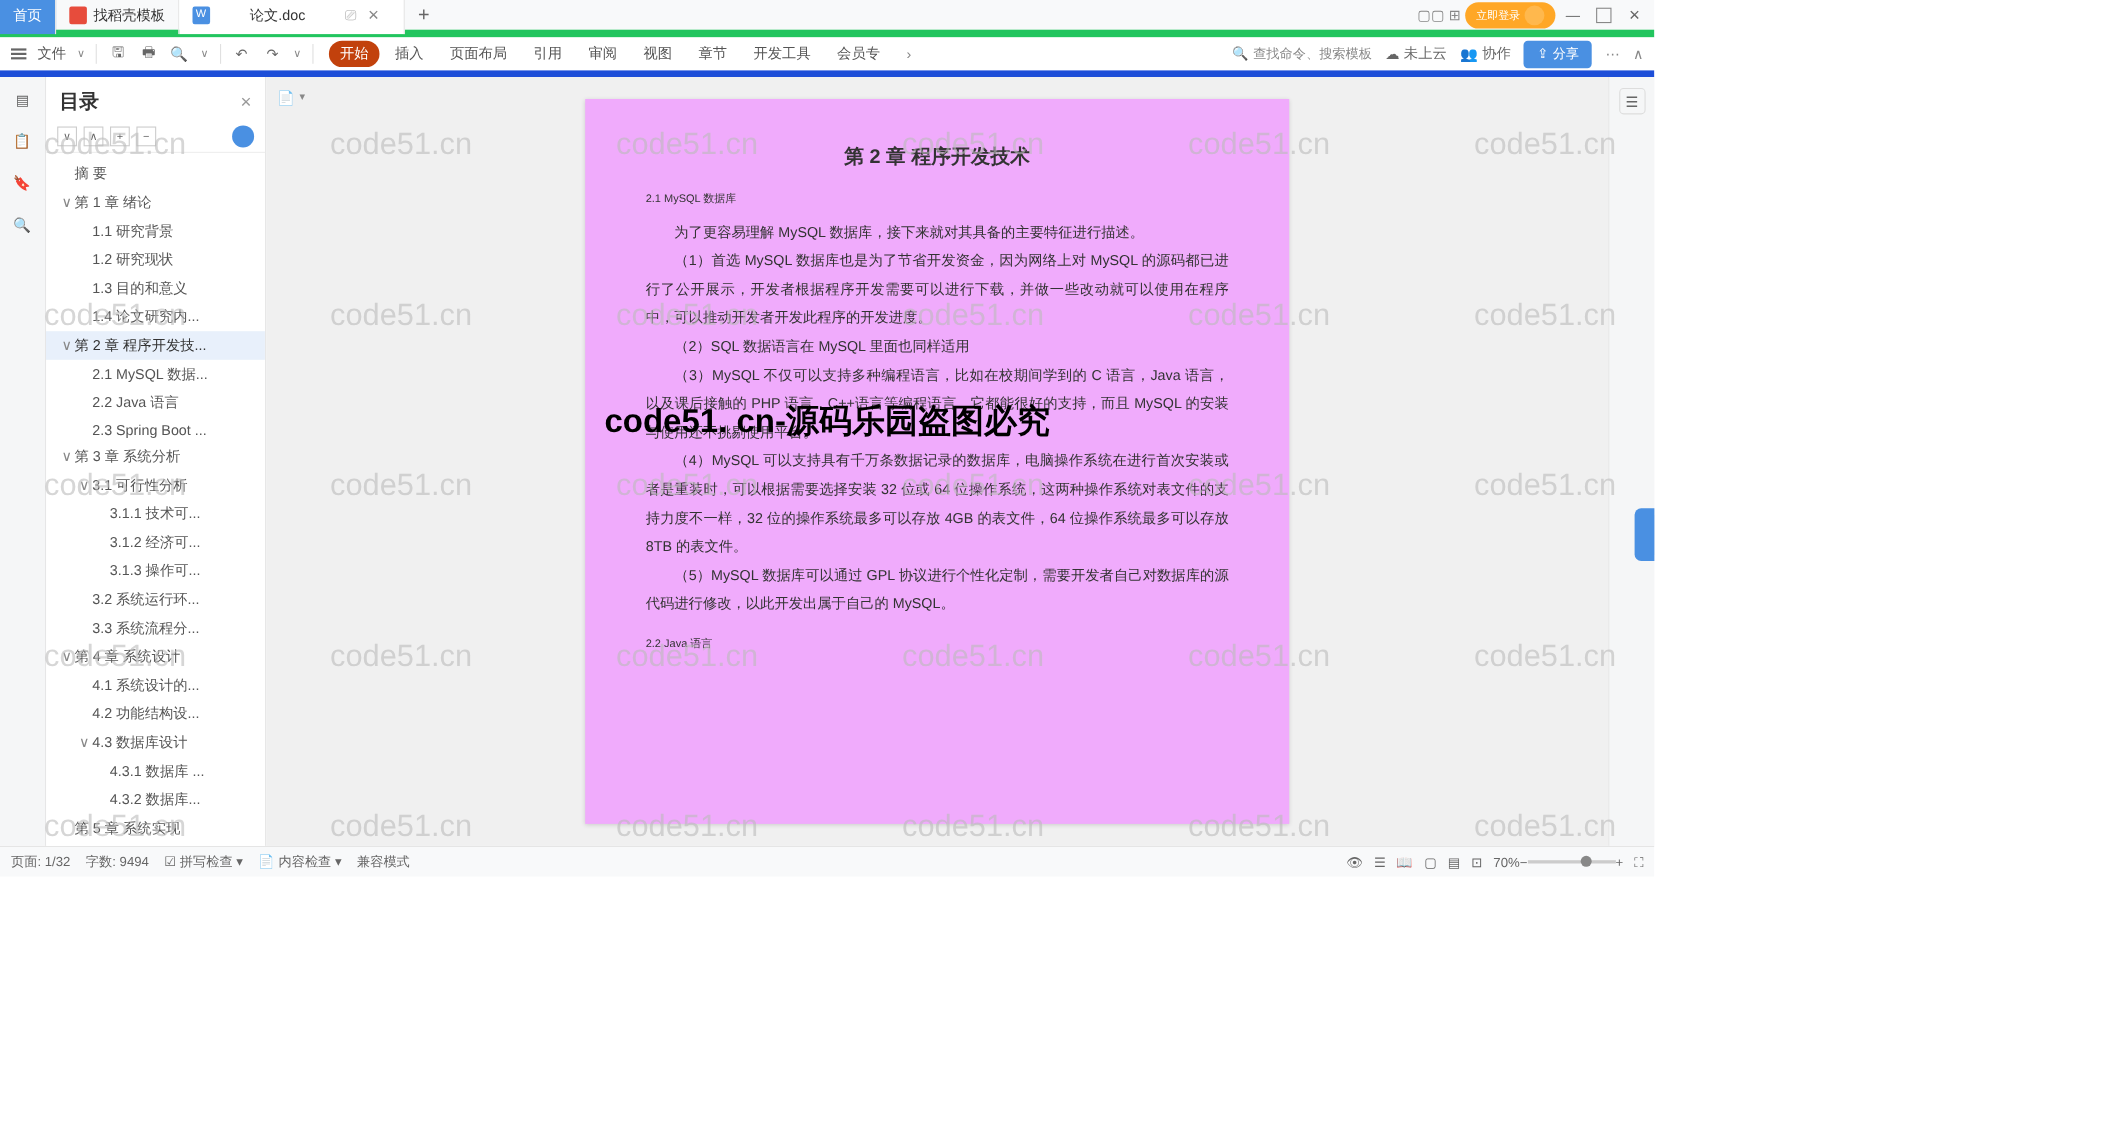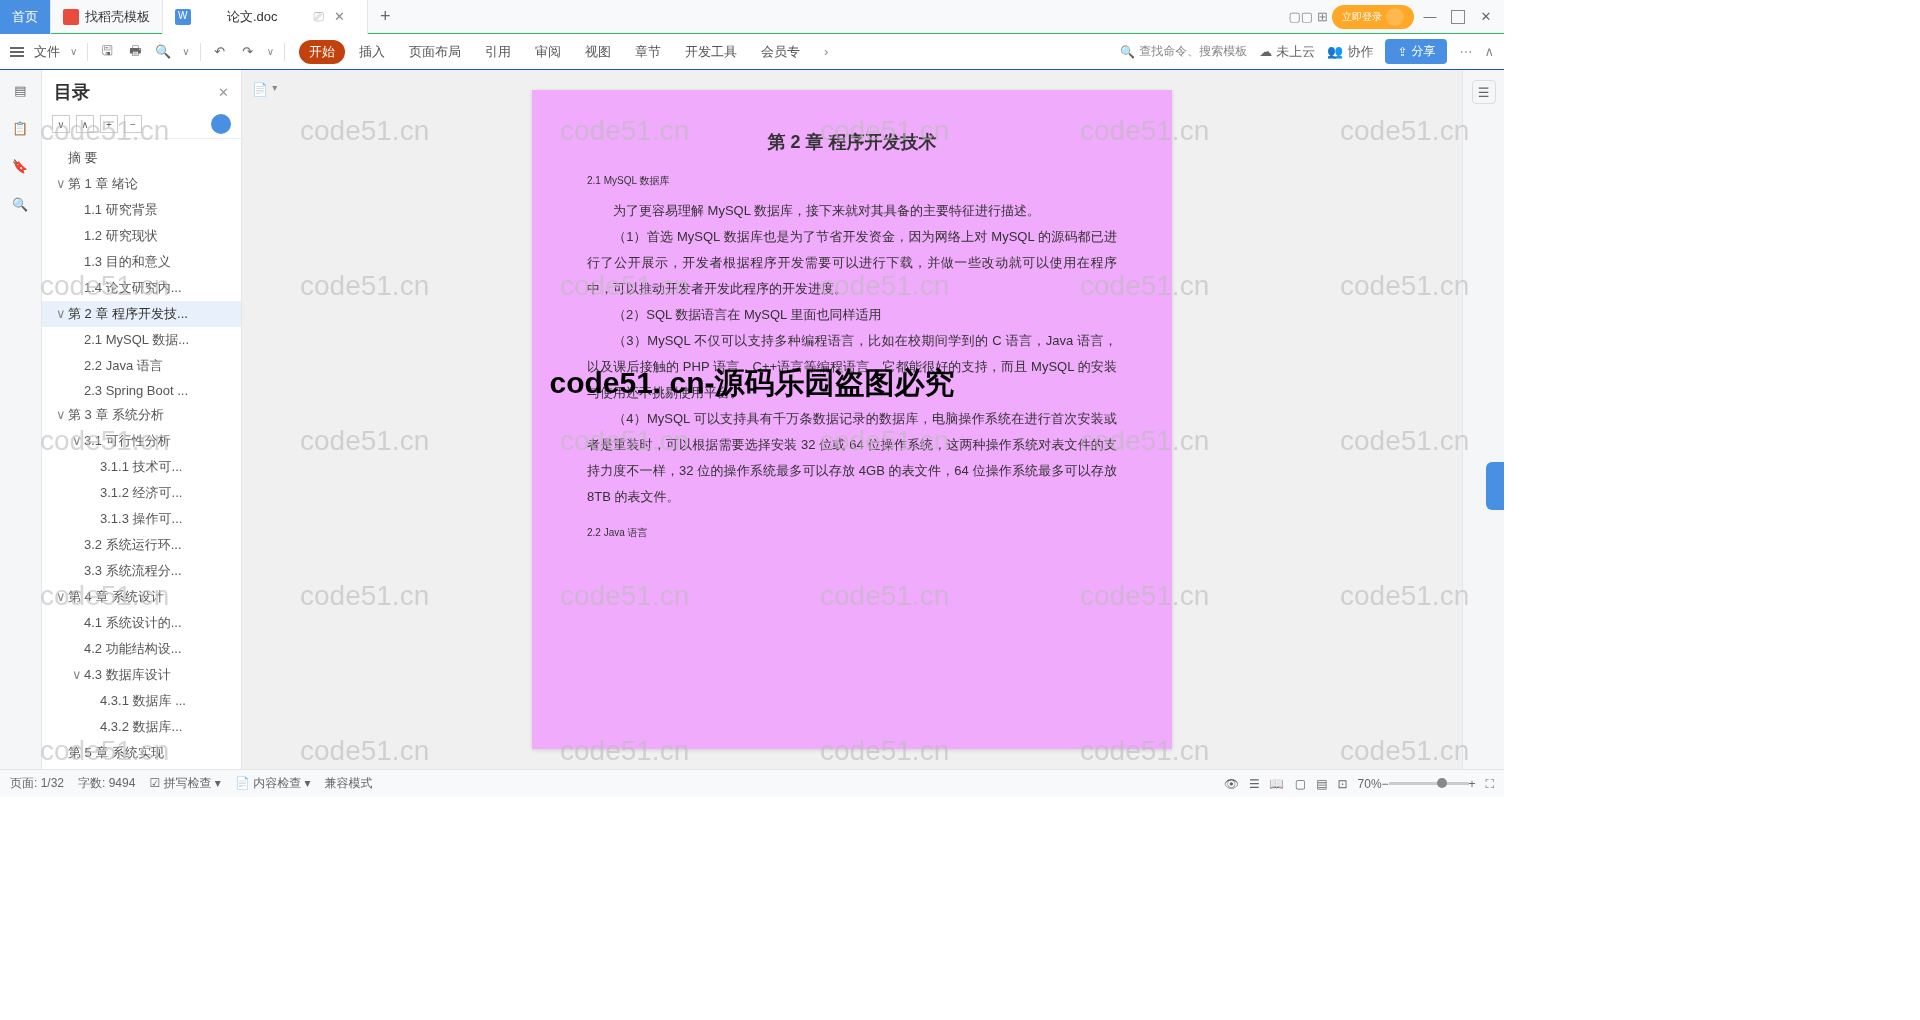--- a/index.html
+++ b/index.html
@@ -1,33 +1,33 @@
 <!DOCTYPE html>
 <html><head>
 <meta charset="utf-8">
 <style>
 * { margin:0; padding:0; box-sizing:border-box; font-family:"Microsoft YaHei","PingFang SC",sans-serif; }
 body { width:1504px; height:797px; background:#fff; overflow:hidden; position:relative; font-size:13px; color:#333; }
-.titlebar { height:34px; background:#f8f9fa; display:flex; align-items:center; border-bottom:1px solid #22c55e; }
+.titlebar { height:34px; background:#f8f9fa; display:flex; align-items:center; border-bottom:7px solid #22c55e; }
 .tab { height:34px; display:flex; align-items:center; padding:0 12px; gap:6px; border-right:1px solid #e5e5e5; cursor:pointer; }
 .tab.home { background:#4a90e2; color:#fff; }
 .tab.active { background:#fff;gap:36px; }
 .tab-icon { width:16px; height:16px; display:inline-block; }
 .tab-icon.red { background:#e74c3c; border-radius:2px; }
 .tab-icon.blue { background:#4a90e2; border-radius:2px; position:relative; }
 .tab-icon.blue::after { content:"W"; color:#fff; font-size:10px; position:absolute; left:3px; top:1px; }
 .tab-extra { margin-left:auto; display:flex; align-items:center; gap:6px; padding-right:6px; }
 .tab-close { color:#888; padding:0 4px; }
 .plus { padding:0 12px; color:#666; font-size:18px; }
 .win-controls { margin-left:auto; display:flex; align-items:center; gap:4px; padding-right:6px; }
 .login-btn { background:#ffa726; color:#fff; padding:3px 10px; border-radius:12px; display:flex; align-items:center; gap:4px; font-size:10px; }
 .avatar-circle { width:18px; height:18px; background:#ffb84d; border-radius:50%; }
 .win-btn { width:24px; height:24px; display:flex; align-items:center; justify-content:center; color:#666; cursor:pointer; }
 .icon-sq { width:14px; height:14px; border:1px solid #888; }
-.toolbar { height:36px; display:flex; align-items:center; padding:0 10px; gap:14px; border-bottom:1px solid #1d4ed8; background:#fff; }
+.toolbar { height:36px; display:flex; align-items:center; padding:0 10px; gap:14px; border-bottom:6px solid #1d4ed8; background:#fff; }
 .tb-left { display:flex; align-items:center; gap:10px; }
 .hamburger { display:flex; flex-direction:column; gap:2px; cursor:pointer; }
 .hamburger span { width:14px; height:2px; background:#666; }
 .tb-text { color:#555; }
 .tb-icon { width:18px; height:18px; display:flex; align-items:center; justify-content:center; color:#666; cursor:pointer; }
 .tb-sep { width:1px; height:18px; background:#e0e0e0; }
 .ribbon-tab { padding:3px 10px; cursor:pointer; color:#555; }
 .ribbon-tab.active { background:#c2410c; color:#fff; border-radius:12px; }
 .tb-right { margin-left:auto; display:flex; align-items:center; gap:12px; }
 .search-cmd { display:flex; align-items:center; gap:4px; color:#888; font-size:12px; }
@@ -210,20 +210,21 @@
         <span style="font-size:10px">▾</span>
       </div>
     <div class="page">
       <h2>第 2 章  程序开发技术</h2>
       <h3>2.1 MySQL 数据库</h3>
       <p>为了更容易理解 MySQL 数据库，接下来就对其具备的主要特征进行描述。</p>
       <p>（1）首选 MySQL 数据库也是为了节省开发资金，因为网络上对 MySQL 的源码都已进行了公开展示，开发者根据程序开发需要可以进行下载，并做一些改动就可以使用在程序中，可以推动开发者开发此程序的开发进度。</p>
       <p>（2）SQL 数据语言在 MySQL 里面也同样适用</p>
       <p>（3）MySQL 不仅可以支持多种编程语言，比如在校期间学到的 C 语言，Java 语言，以及课后接触的 PHP 语言，C++语言等编程语言，它都能很好的支持，而且 MySQL 的安装与使用还不挑剔使用平台。</p>
       <p>（4）MySQL 可以支持具有千万条数据记录的数据库，电脑操作系统在进行首次安装或者是重装时，可以根据需要选择安装 32 位或 64 位操作系统，这两种操作系统对表文件的支持力度不一样，32 位的操作系统最多可以存放 4GB 的表文件，64 位操作系统最多可以存放 8TB 的表文件。</p>
+      <p>（5）MySQL 数据库可以通过 GPL 协议进行个性化定制，需要开发者自己对数据库的源代码进行修改，以此开发出属于自己的 MySQL。</p>
       <h3>2.2 Java 语言</h3>
     </div>
   </div>
 
   <div class="rightbar">
     <div class="rb-btn">☰</div>
   </div>
 </div>
 
 <div class="side-tab"></div>

